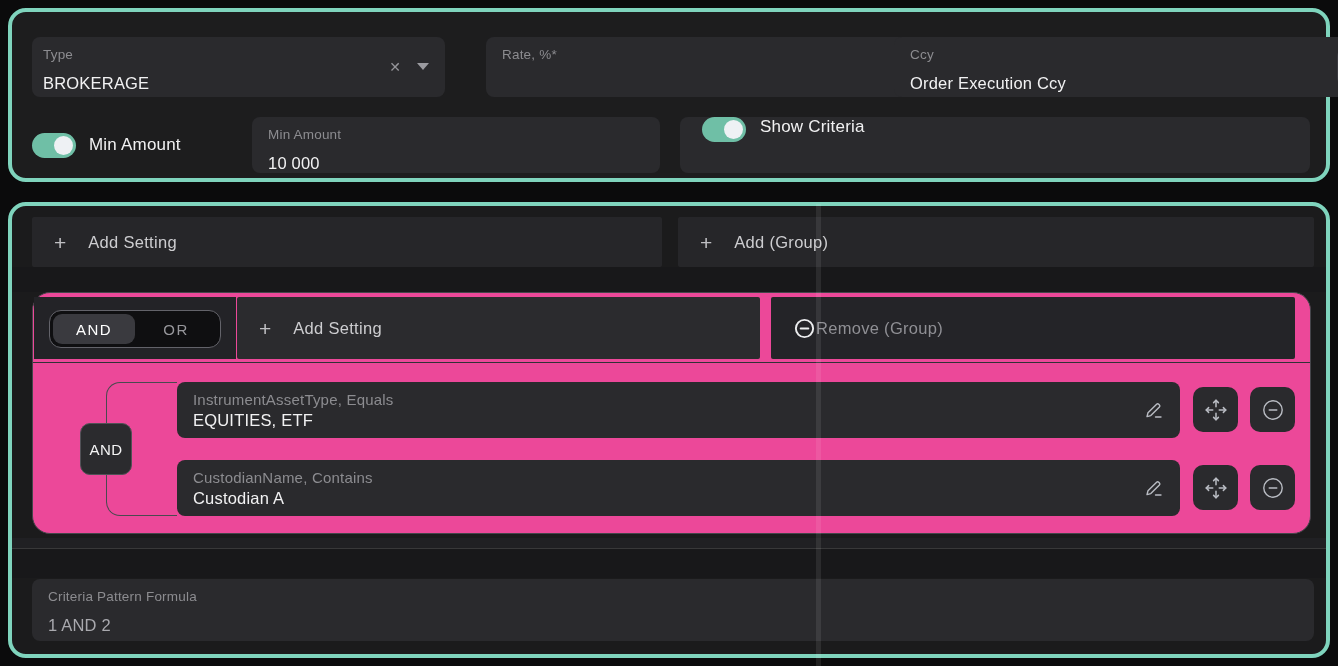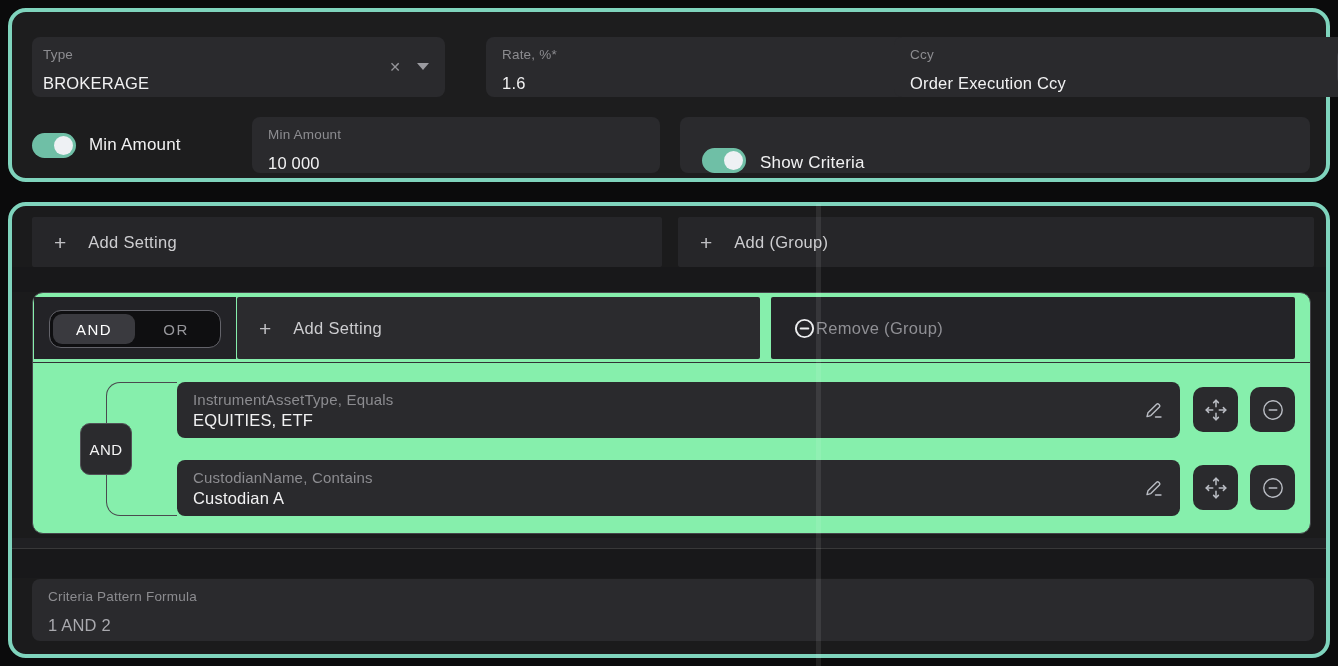--- a/index.html
+++ b/index.html
@@ -25,21 +25,21 @@
   .field .val{font-size:16.5px;color:#f2f2f3;letter-spacing:.2px;line-height:22px;margin-top:8px;}
   .field .val.muted{color:#a9a9ae;}
 
   
   .f-type{left:20px;top:25px;width:413px;height:60px;padding-left:11px;}
   .f-rate{left:474px;top:25px;width:420px;height:60px;}
   .f-ccy{left:882px;top:25px;width:493px;height:60px;}
   .f-min{left:240px;top:105px;width:408px;height:56px;}
   .box-showcrit{
     position:absolute;left:668px;top:105px;width:630px;height:56px;
-    background:#2a2a2d;border-radius:8px;display:flex;align-items:flex-end;gap:14px;
+    background:#2a2a2d;border-radius:8px;display:flex;align-items:flex-start;gap:14px;
     padding-left:22px;box-sizing:border-box;
   }
   .toggle-row{position:absolute;left:20px;top:105px;height:56px;display:flex;align-items:center;gap:13px;}
   .toggle-label{font-size:17px;color:#f1f1f2;letter-spacing:.2px;}
   .switch{
     position:relative;width:44px;height:25px;border-radius:13px;background:#6fbfa6;flex:0 0 auto;
   }
   .switch .knob{
     position:absolute;right:3px;top:3px;width:19px;height:19px;border-radius:50%;background:#eef1f4;
   }
@@ -65,21 +65,21 @@
   .bar-btn .plus{font-size:21px;font-weight:300;color:#bfbfc3;line-height:1;}
   .bar-btn .bar-lbl{font-size:16.5px;color:#cdcdd0;letter-spacing:.3px;}
   #btn-add-setting-top{left:20px;top:11px;width:630px;}
   #btn-add-group{left:666px;top:11px;width:636px;}
 
   .dark-strip{position:absolute;left:0;right:0;background:#18181a;}
   .sep-line{position:absolute;left:0;right:0;height:1px;background:rgba(255,255,255,0.13);}
 
   .group{
     position:absolute;left:20px;top:86px;width:1279px;height:242px;box-sizing:border-box;
-    background:#86efac;border:1px solid #45454a;border-radius:11px;padding-left:44px;
+    background:#ec4899;border:1px solid #45454a;border-radius:18px;padding-left:44px;
   }
   .group-header{
     position:absolute;left:0;top:0;right:0;height:69px;border-bottom:1px solid #323236;
   }
   .pill-block{
     position:absolute;left:1px;top:4px;width:202px;height:62px;background:#232327;
   }
   .op-pill{
     position:absolute;left:15px;top:13px;width:172px;height:38px;box-sizing:border-box;
     background:#0f0f11;border:1.5px solid #63636a;border-radius:12px;
@@ -141,21 +141,20 @@
       <span class="clear-x">✕</span>
       <span class="caret">
         <svg width="12" height="8" viewBox="0 0 12 8">
             <path d="M0 0h12L6 7z" fill="#9b9ba0"></path>
           </svg>
       </span>
     </div>
 
     <div class="field f-rate">
       <div class="lbl">Rate, %*</div>
-      <div class="val">1.6</div>
     </div>
 
     <div class="field f-ccy">
       <div class="lbl">Ccy</div>
       <div class="val">Order Execution Ccy</div>
       <div class="help-btn">
         <div class="help-circle">?</div>
       </div>
     </div>
 

